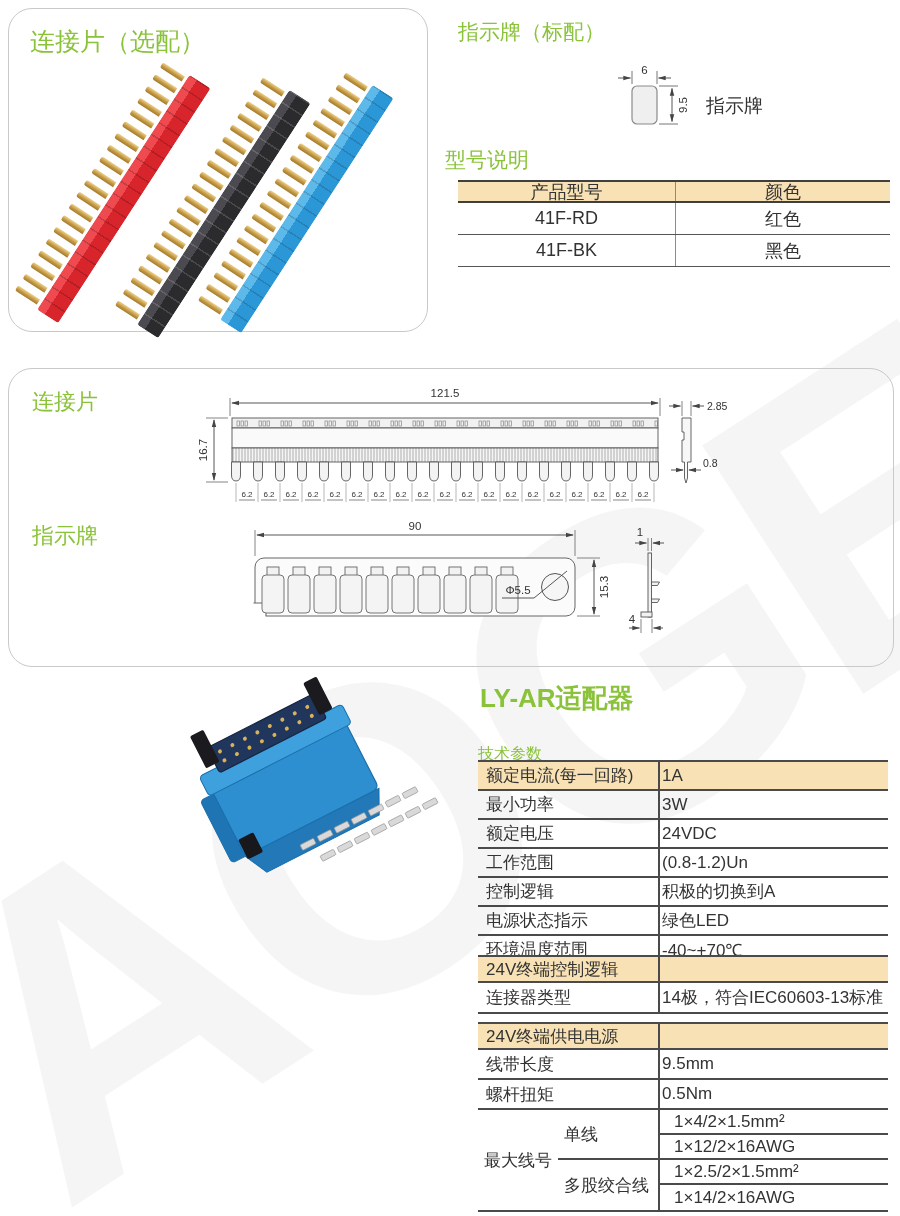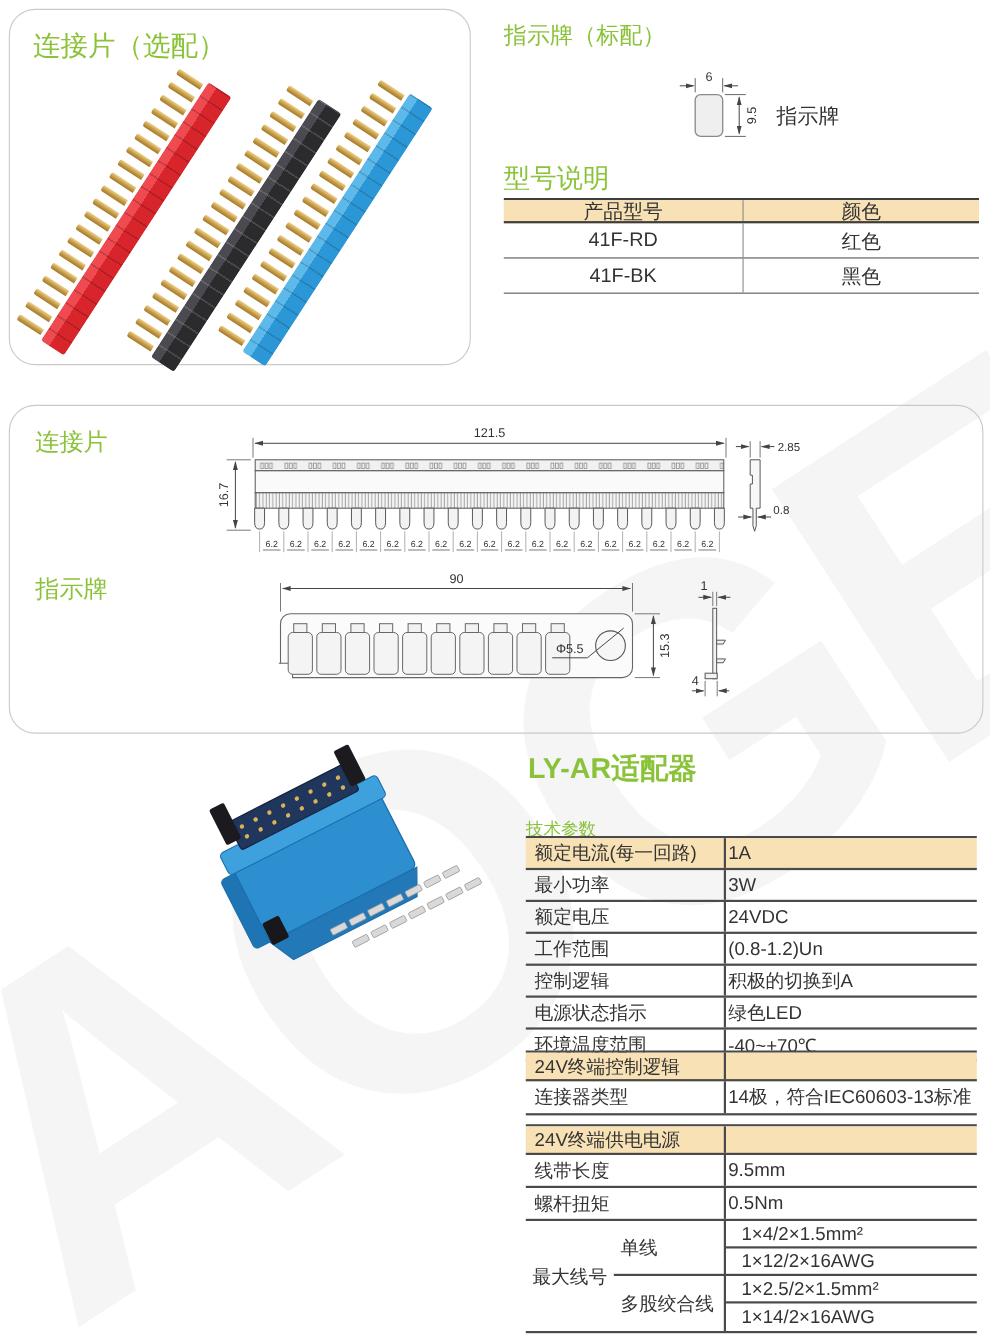--- a/index.html
+++ b/index.html
@@ -8,21 +8,21 @@
   #page > *{position:absolute;z-index:1;}
   .watermark{z-index:0;left:-140px;top:430px;font-size:430px;font-weight:bold;
              color:rgba(110,110,110,0.07);transform:rotate(-33deg);transform-origin:center;
              white-space:nowrap;letter-spacing:-18px;pointer-events:none;}
   .card{border:1.6px solid #c9c9c9;border-radius:24px;background:transparent;}
   #card-photo{left:8px;top:8px;width:418px;height:322px;}
   #card-draw{left:8px;top:368px;width:884px;height:297px;}
   .h-green{color:var(--heading-green);}
   .h1{left:30px;top:25px;font-size:25px;}
   .h2{left:458px;top:18px;font-size:21px;}
-  .h3{left:458px;top:146px;font-size:24px;text-align:right;}
+  .h3{left:445px;top:146px;font-size:21px;text-align:right;}
   .h4{left:32px;top:387px;font-size:22px;}
   .h5{left:32px;top:521px;font-size:22px;}
   .h-title{left:480px;top:681px;font-size:26px;font-weight:bold;}
   .h6{left:478px;top:744px;font-size:16px;}
 
   
   .strip{position:absolute;width:70px;height:280px;transform:rotate(33deg);}
   .strip .bar{position:absolute;right:6px;top:0;width:25px;height:100%;border-radius:3px;}
   .strip .pin-col{position:absolute;left:10px;top:4px;width:28px;}
   .pin{width:26px;height:5.5px;margin-bottom:8.5px;border-radius:2px 0 0 2px;

